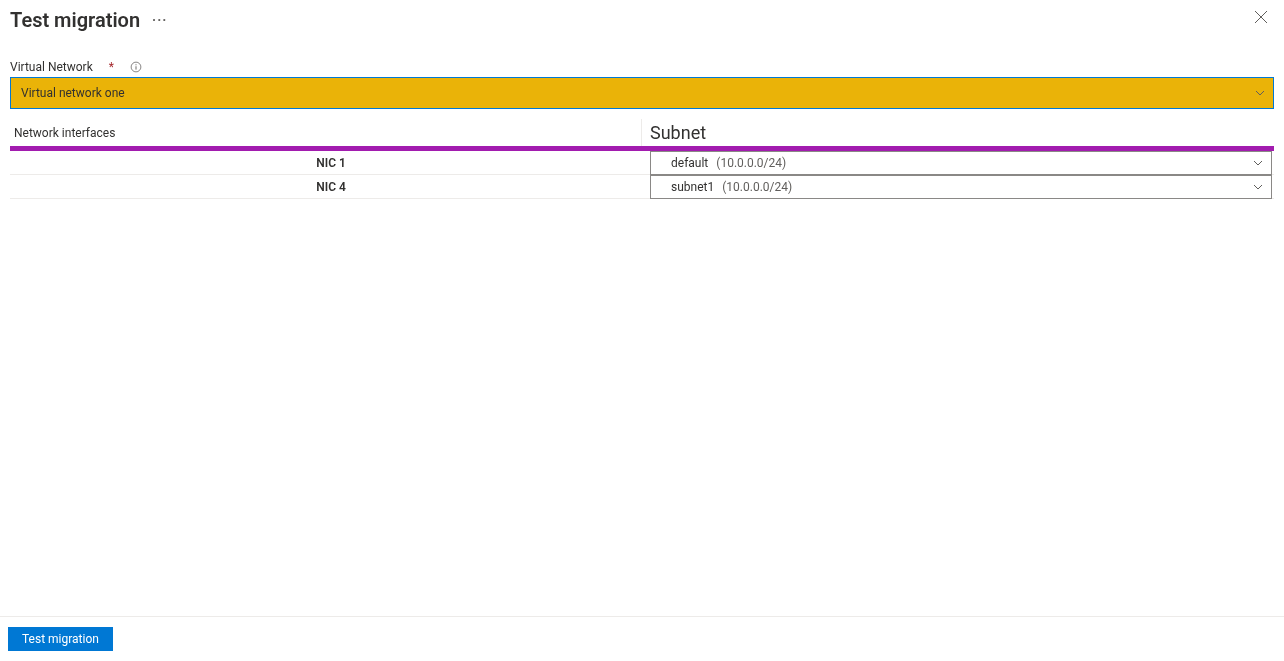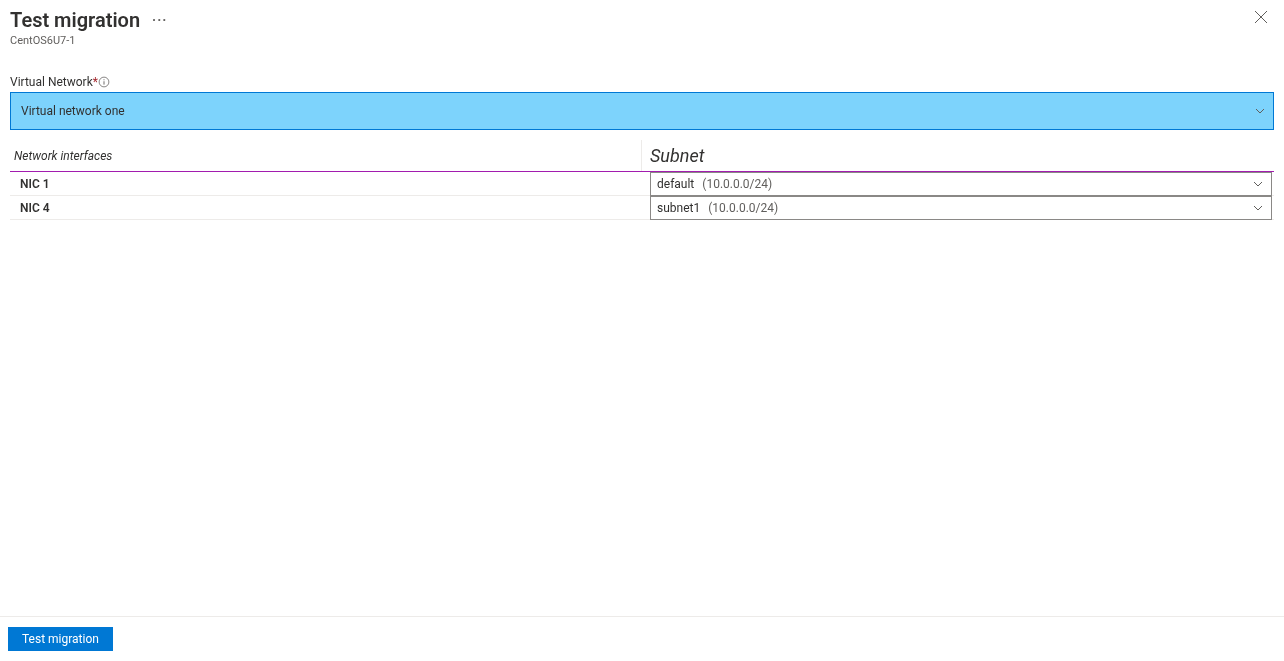--- a/index.html
+++ b/index.html
@@ -53,67 +53,66 @@
     .content {
       padding: 22px 10px 10px 10px;
       flex: 1;
       overflow: auto;
     }
     .field-label {
       font-size: 12px;
       color: #323130;
       display: inline-flex;
       align-items: center;
-      gap: 0;
+      gap: 16px;
       margin-bottom: 3px;
     }
     .required-star {
       color: #a4262c;
     }
     .info-icon-wrap {
       display: inline-flex;
       align-items: center;
       justify-content: center;
       width: 13px;
       height: 13px;
       color: #605e5c;
     }
     .dropdown-main {
       width: 100%;
       border: 1px solid #0078d4;
-      height: 38px;
+      height: 32px;
       display: flex;
       align-items: center;
       padding: 0 6px 0 10px;
       font-size: 12px;
       color: #323130;
-      background: #7dd3fc;
+      background: #eab308;
       cursor: pointer;
       position: relative;
     }
     .dropdown-main .value {
       flex: 1;
     }
     .chevron {
       display: inline-flex;
       align-items: center;
       justify-content: center;
       width: 14px;
       height: 14px;
       color: #605e5c;
     }
     .table {
       margin-top: 10px;
     }
     .table-header {
       display: flex;
-      border-bottom: 1px solid #a21caf;
+      border-bottom: 5px solid #a21caf;
       height: 32px;
       align-items: flex-start;
-      font-style: italic;
     }
     .col-interfaces {
       width: 50%;
       padding-left: 4px;
       font-size: 12px;
       color: #323130;
       border-right: 1px solid #edebe9;
       height: 100%;
       display: flex;
       align-items: center;
@@ -125,20 +124,21 @@
       color: #323130;
       height: 100%;
       display: flex;
       align-items: center;
     }
     .table-row {
       display: flex;
       border-bottom: 1px solid #edebe9;
       height: 24px;
       align-items: center;
+      text-align: center;
     }
     .cell-nic {
       width: 50%;
       padding-left: 10px;
       font-size: 12px;
       font-weight: 600;
       color: #323130;
     }
     .cell-subnet {
       width: 50%;
@@ -146,21 +146,21 @@
       padding-right: 2px;
       display: flex;
       align-items: center;
     }
     .subnet-dropdown {
       flex: 1;
       border: 1px solid #8a8886;
       height: 24px;
       display: flex;
       align-items: center;
-      padding: 0 6px 0 6px;
+      padding: 0 6px 0 20px;
       font-size: 12px;
       color: #323130;
       background: #ffffff;
       cursor: pointer;
     }
     .subnet-dropdown .sn-name {
       color: #323130;
     }
     .subnet-dropdown .sn-cidr {
       color: #605e5c;
@@ -185,21 +185,20 @@
   </style>
 </head>
 <body>
 
 <div class="header">
   <div class="title-block">
     <div class="page-title">
       <span>Test migration</span>
       <span class="more-dots">···</span>
     </div>
-    <div class="subtitle">CentOS6U7-1</div>
   </div>
   <div class="close-btn">
     <svg width="14" height="14" viewBox="0 0 14 14">
         <path d="M1 1 L13 13 M13 1 L1 13" stroke="currentColor" stroke-width="1" fill="none"></path>
       </svg>
   </div>
 </div>
 
 <div class="content">
   <div class="field-label">

